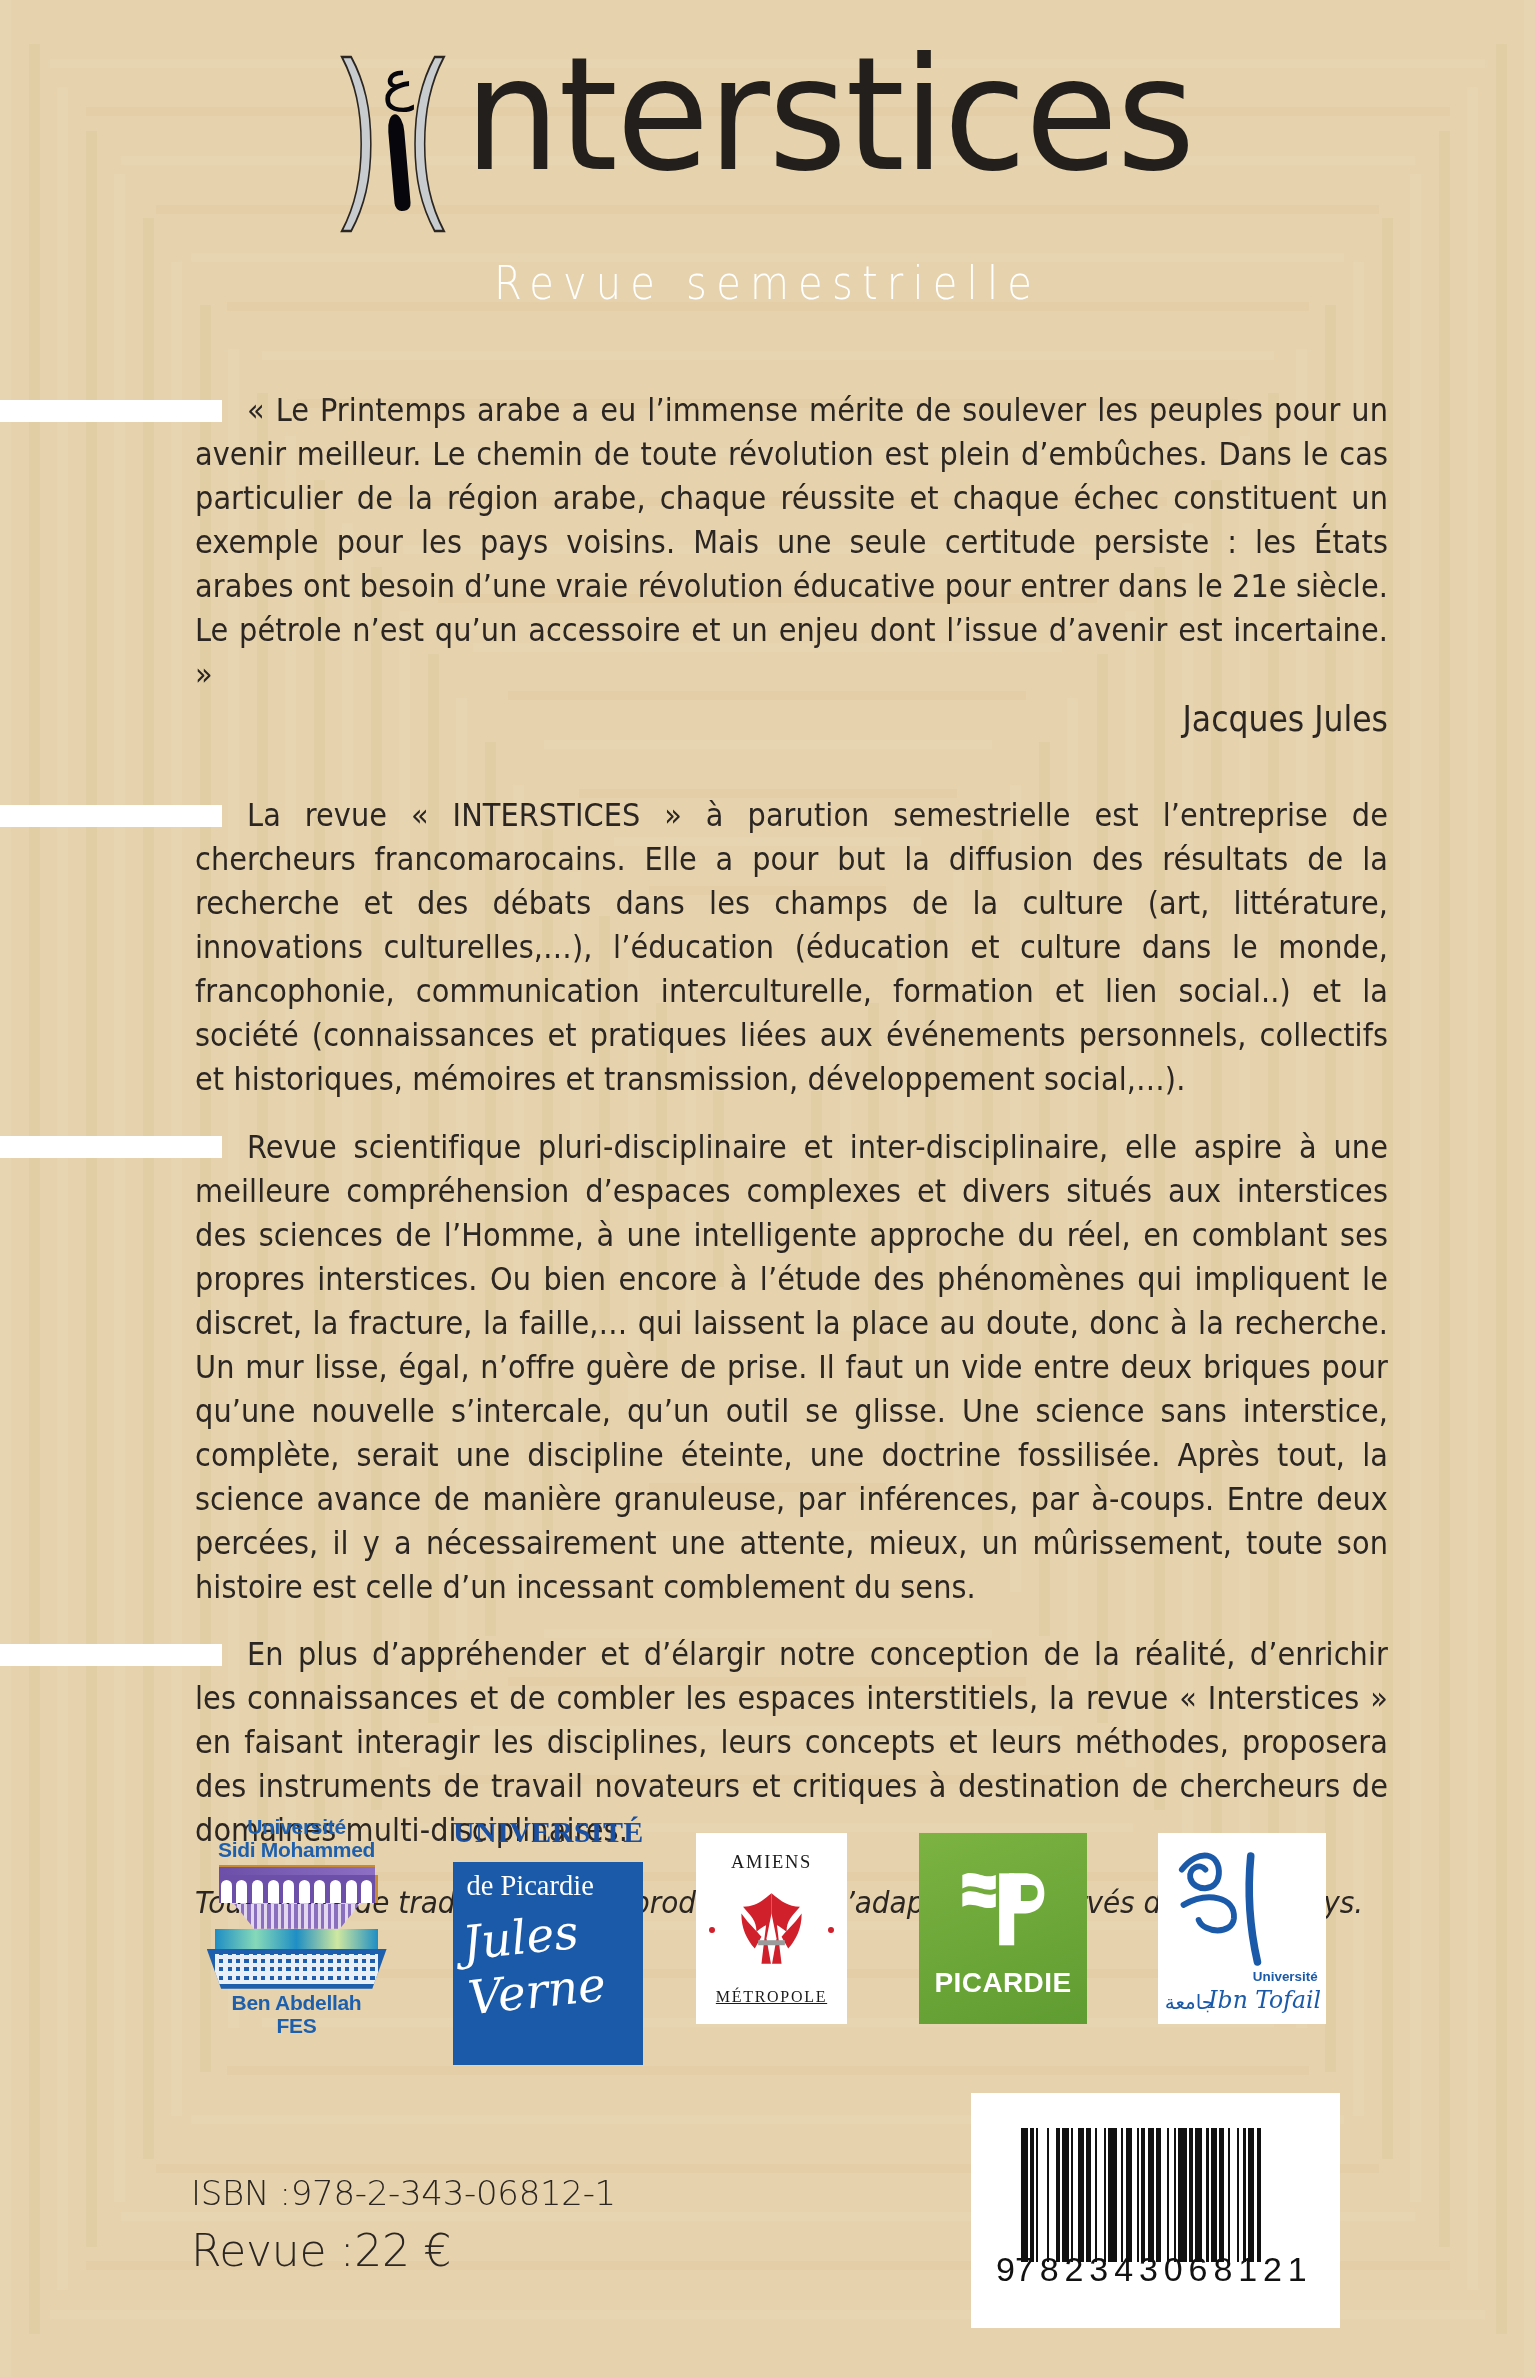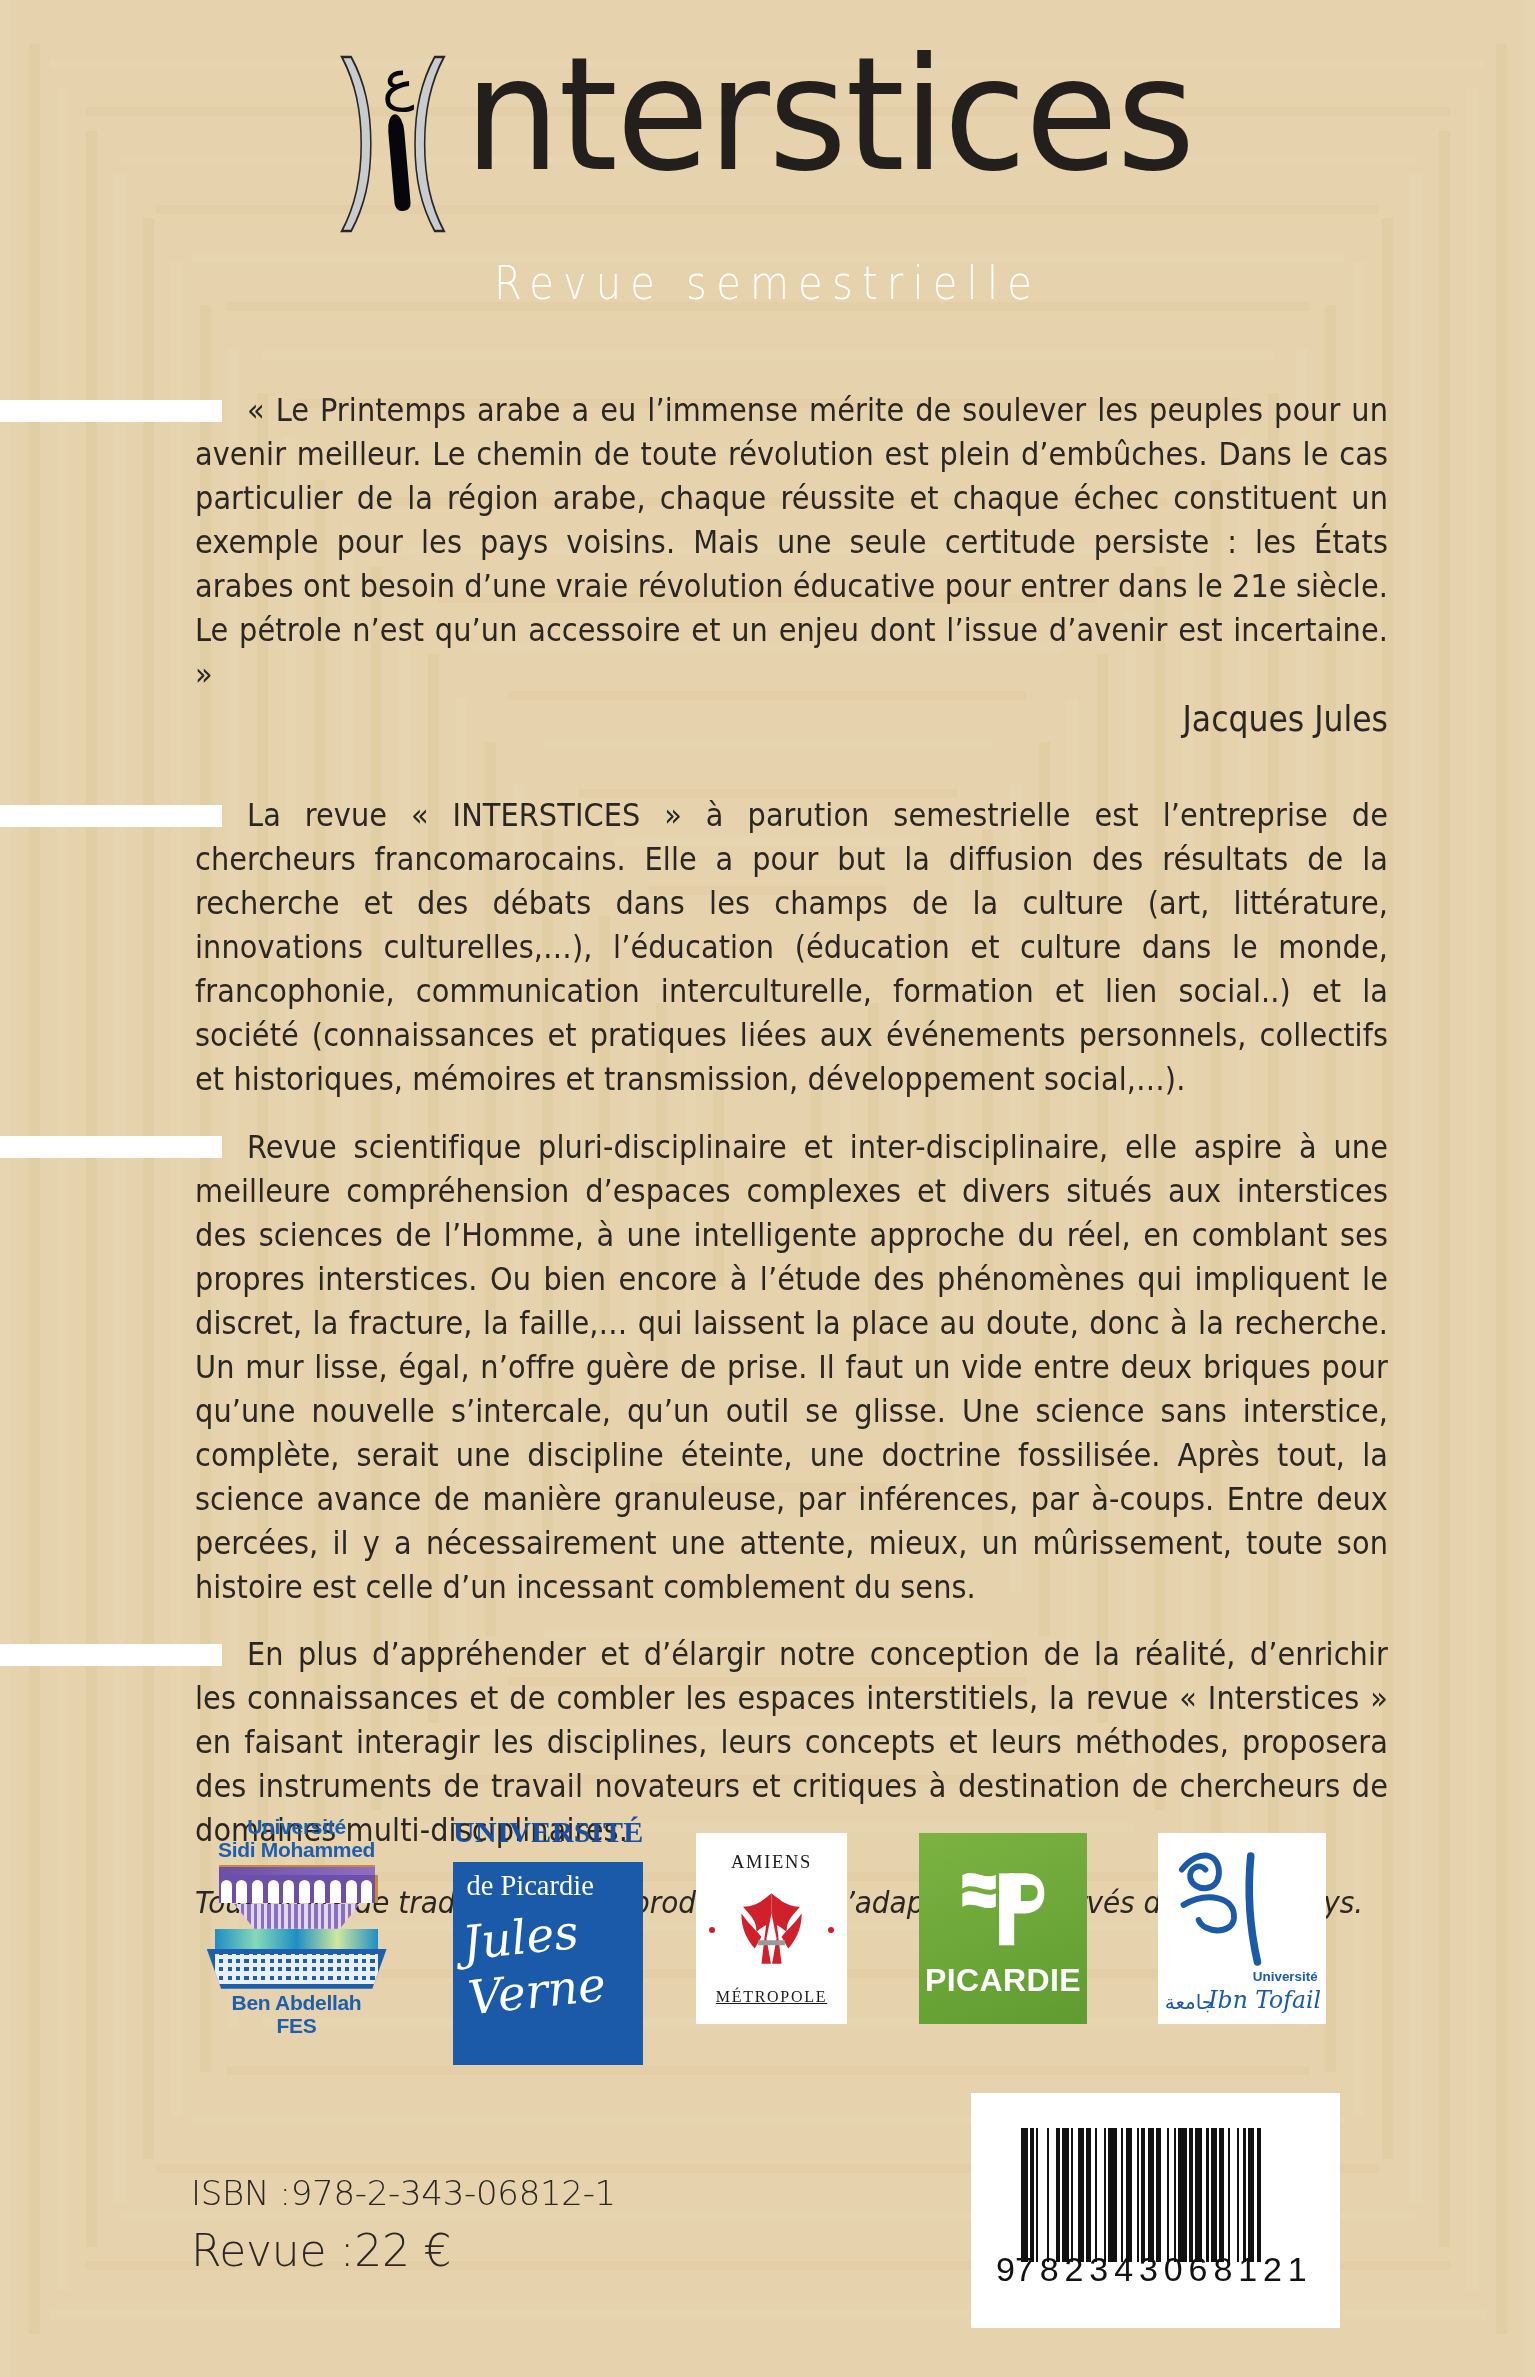--- a/index.html
+++ b/index.html
@@ -179,21 +179,21 @@
   }
   #logo-amiens .dot{position:absolute;top:94px;width:5.9px;height:5.9px;border-radius:50%;background:#d0202c;}
   #logo-amiens .dot.l{left:13.4px;} #logo-amiens .dot.r{right:13.4px;}
 
   
   #logo-green{left:919px;width:168px;height:191px;top:17px;
     background:linear-gradient(160deg,#7cb342,#5f9c31);}
   #logo-green .mark{position:absolute;left:40px;top:35px;width:87px;height:81px;}
   #logo-green .lbl{
     position:absolute;left:0;right:0;bottom:25px;text-align:center;
-    color:#fff;font-weight:bold;font-size:32px;letter-spacing:0.4px;
+    color:#fff;font-weight:bold;font-size:28px;letter-spacing:0.4px;
     font-family:"Liberation Sans", sans-serif;
   }
 
   
   #logo-tofail{left:1158px;width:168px;height:191px;background:#fff;top:17px;}
   #logo-tofail .swoosh{position:absolute;left:11.7px;top:8.4px;width:101px;height:126px;}
   #logo-tofail .ar{
     position:absolute;left:6.7px;bottom:10px;color:#1b5aa8;font-size:20px;
     font-family:"DejaVu Sans", sans-serif;
   }

